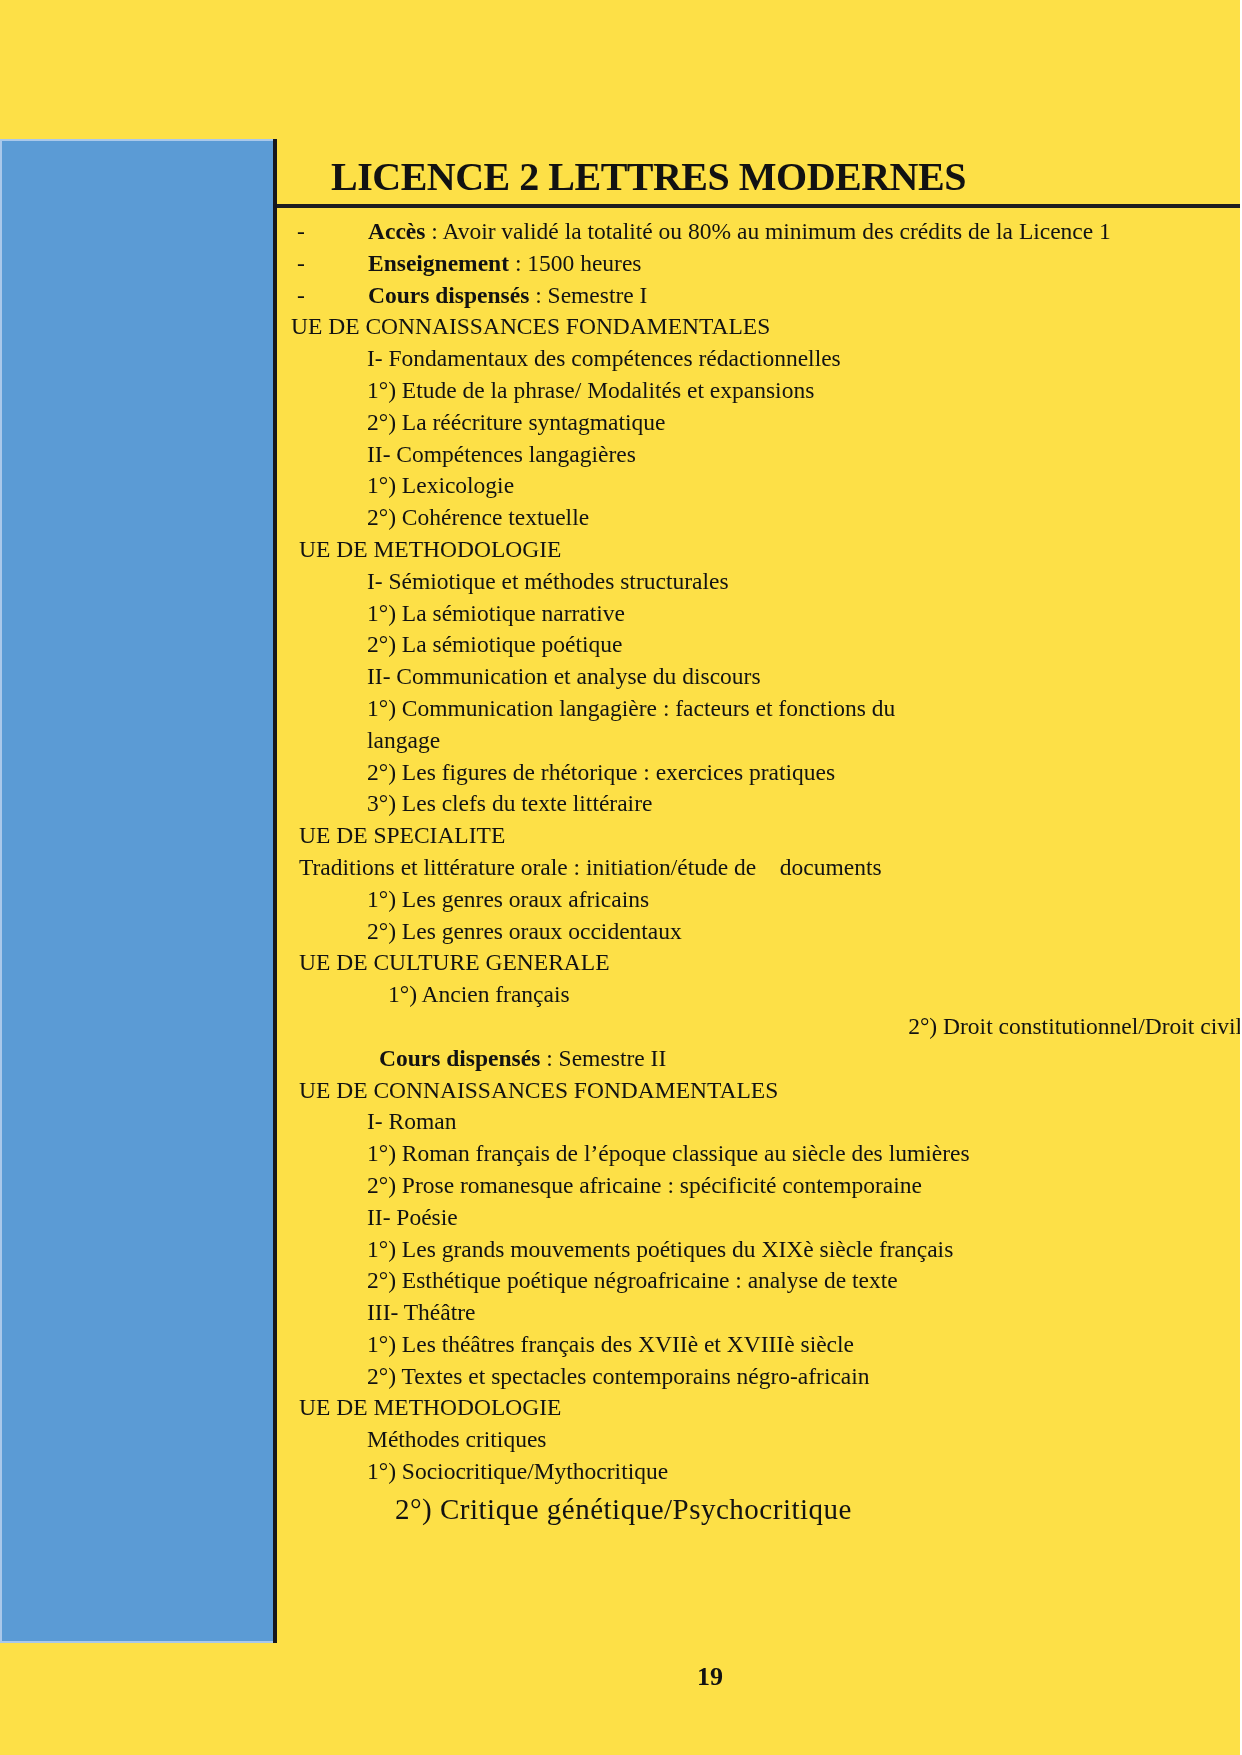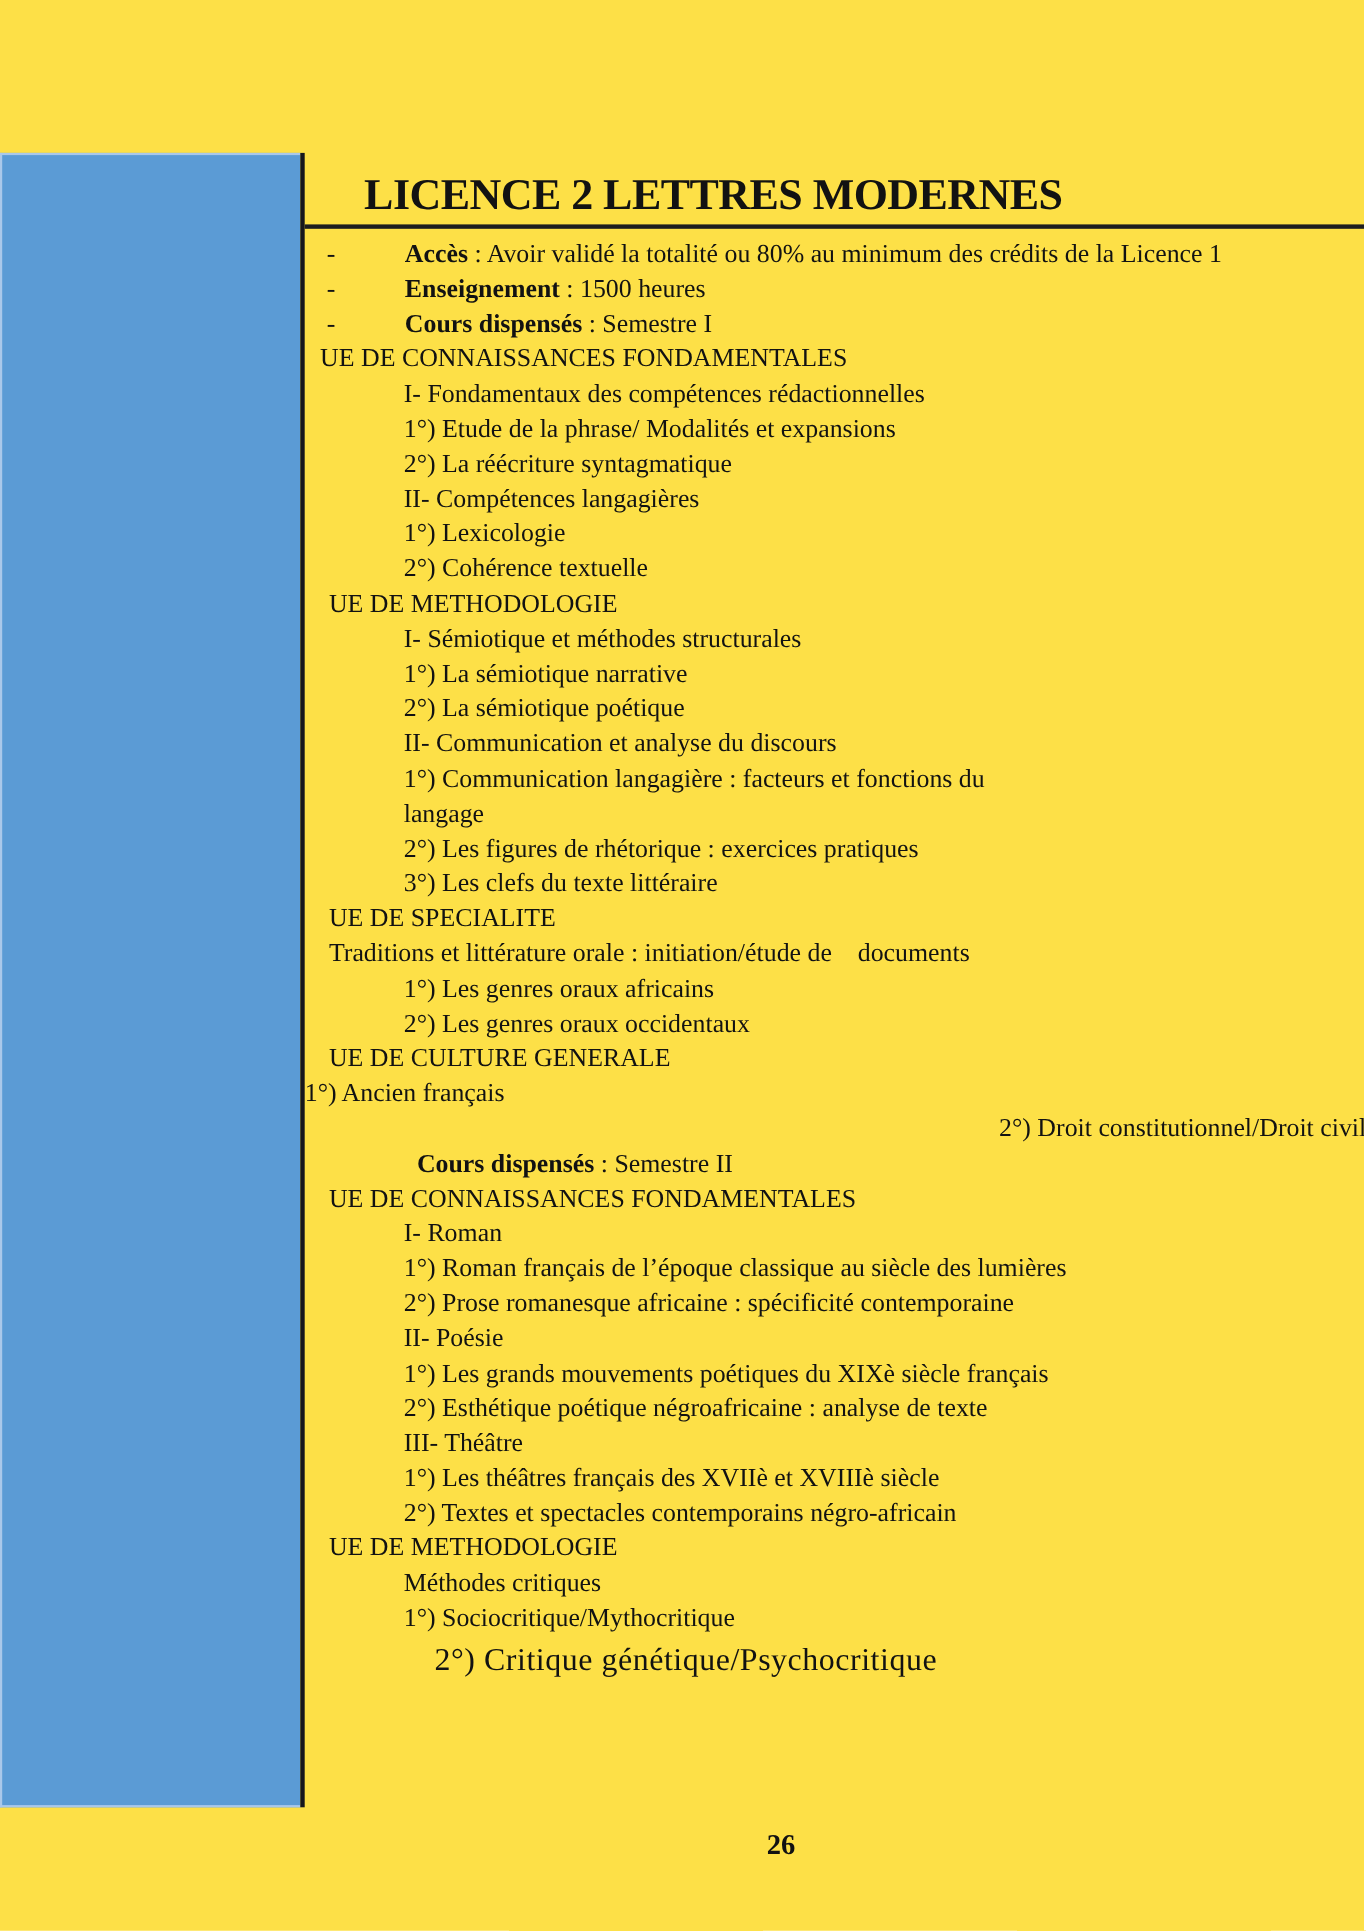--- a/index.html
+++ b/index.html
@@ -44,21 +44,21 @@
     position:absolute;left:277px;top:216px;width:965px;
     font-size:23.5px;line-height:31.8px;
     white-space:pre-wrap;
   }
   .line{position:relative;}
   .l-bullet{padding-left:91px;}
   .l-bullet .dash{position:absolute;left:20px;top:0;}
   .l-ue-flush{padding-left:14px;}
   .l-ue{padding-left:22px;}
   .l-item{padding-left:90px;}
-  .l-item-deep{}
+  .l-item-deep{padding-left:111px;}
   .l-item-deeper{padding-left:119px;text-align:right;}
   .l-cours2{padding-left:102px;}
   .l-item-large{padding-left:118px;font-size:29px;line-height:42px;letter-spacing:0.5px;}
   .line b{font-weight:bold;margin-top:15px;}
   .page-number{
     position:absolute;left:640px;top:1662px;width:140px;
     text-align:center;font-size:26px;font-weight:bold;
   }
 </style>
 </head>
@@ -68,15 +68,15 @@
 
   <div class="sidebar"></div>
   <div class="vline"></div>
 
   <div class="title-wrap">
     <span class="title">LICENCE 2 LETTRES MODERNES</span>
   </div>
 
   <div class="content"><div class="line l-bullet"><span class="dash">-</span><b>Accès</b> : Avoir validé la totalité ou 80% au minimum des crédits de la Licence 1</div><div class="line l-bullet"><span class="dash">-</span><b>Enseignement</b> : 1500 heures</div><div class="line l-bullet"><span class="dash">-</span><b>Cours dispensés</b> : Semestre I</div><div class="line l-ue-flush">UE DE CONNAISSANCES FONDAMENTALES</div><div class="line l-item">I- Fondamentaux des compétences rédactionnelles</div><div class="line l-item">1°) Etude de la phrase/ Modalités et expansions</div><div class="line l-item">2°) La réécriture syntagmatique</div><div class="line l-item">II- Compétences langagières</div><div class="line l-item">1°) Lexicologie</div><div class="line l-item">2°) Cohérence textuelle</div><div class="line l-ue">UE DE METHODOLOGIE</div><div class="line l-item">I- Sémiotique et méthodes structurales</div><div class="line l-item">1°) La sémiotique narrative</div><div class="line l-item">2°) La sémiotique poétique</div><div class="line l-item">II- Communication et analyse du discours</div><div class="line l-item">1°) Communication langagière : facteurs et fonctions du</div><div class="line l-item">langage</div><div class="line l-item">2°) Les figures de rhétorique : exercices pratiques</div><div class="line l-item">3°) Les clefs du texte littéraire</div><div class="line l-ue">UE DE SPECIALITE</div><div class="line l-ue">Traditions et littérature orale : initiation/étude de    documents</div><div class="line l-item">1°) Les genres oraux africains</div><div class="line l-item">2°) Les genres oraux occidentaux</div><div class="line l-ue">UE DE CULTURE GENERALE</div><div class="line l-item-deep">1°) Ancien français</div><div class="line l-item-deeper">2°) Droit constitutionnel/Droit civil</div><div class="line l-cours2"><b>Cours dispensés</b> : Semestre II</div><div class="line l-ue">UE DE CONNAISSANCES FONDAMENTALES</div><div class="line l-item">I- Roman</div><div class="line l-item">1°) Roman français de l’époque classique au siècle des lumières</div><div class="line l-item">2°) Prose romanesque africaine : spécificité contemporaine</div><div class="line l-item">II- Poésie</div><div class="line l-item">1°) Les grands mouvements poétiques du XIXè siècle français</div><div class="line l-item">2°) Esthétique poétique négroafricaine : analyse de texte</div><div class="line l-item">III- Théâtre</div><div class="line l-item">1°) Les théâtres français des XVIIè et XVIIIè siècle</div><div class="line l-item">2°) Textes et spectacles contemporains négro-africain</div><div class="line l-ue">UE DE METHODOLOGIE</div><div class="line l-item">Méthodes critiques</div><div class="line l-item">1°) Sociocritique/Mythocritique</div><div class="line l-item-large">2°) Critique génétique/Psychocritique</div></div>
 
-  <div class="page-number">26</div>
+  <div class="page-number">19</div>
 
 </div>
 
 </body></html>

